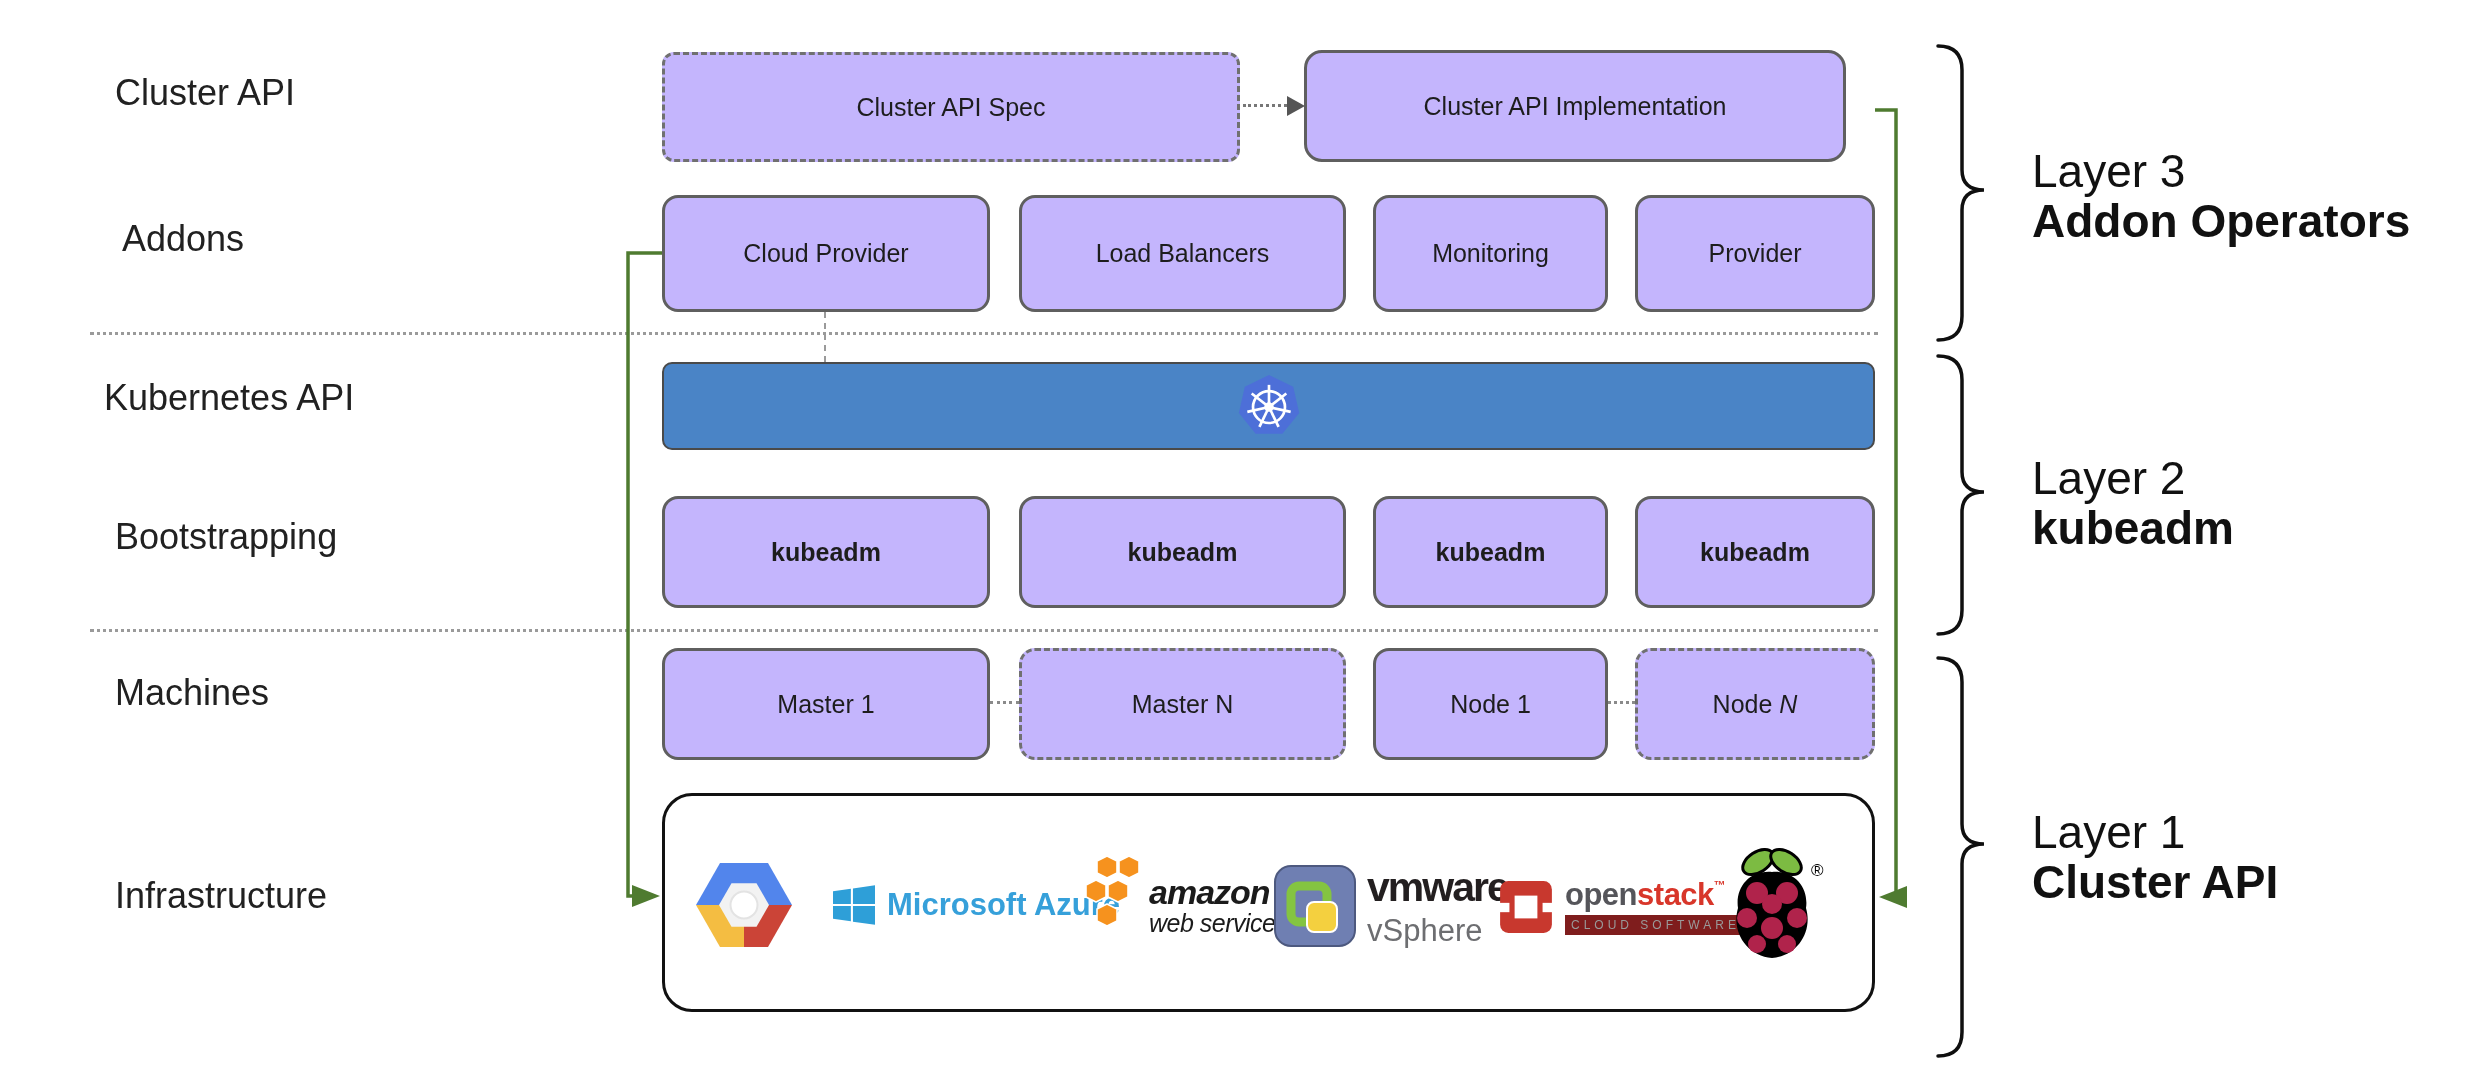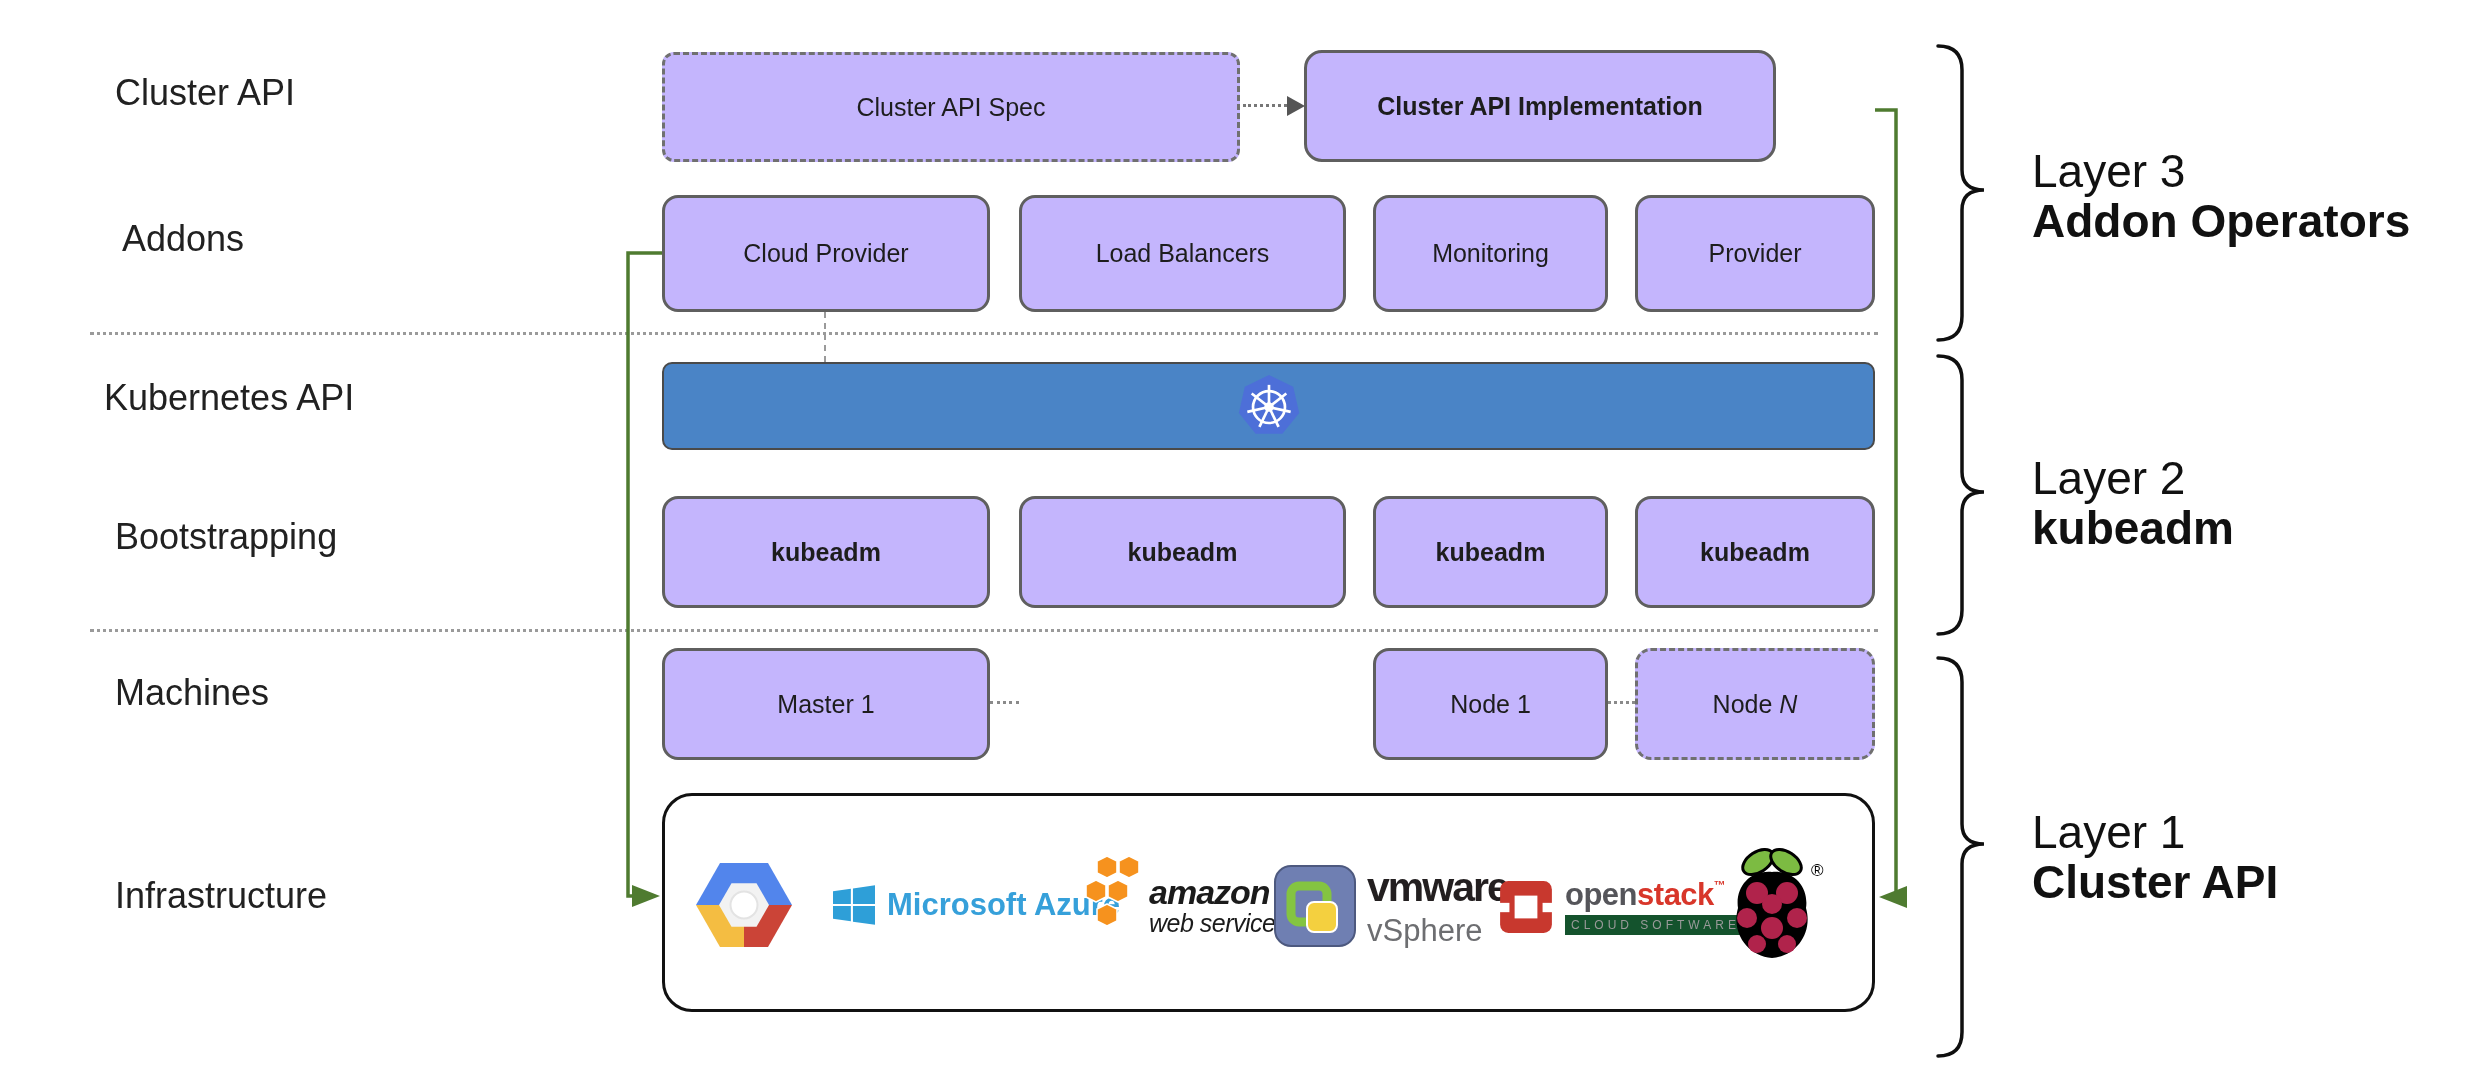--- a/index.html
+++ b/index.html
@@ -18,21 +18,21 @@
   .box.dashed{border-style:dashed;border-color:#707070;}
   .bold{font-weight:bold;}
   
   .c0{left:662px;width:328px;} .c1{left:1019px;width:327px;}
   .c2{left:1373px;width:235px;} .c3{left:1635px;width:240px;}
   .row-addons{top:195px;height:117px;}
   .row-kubeadm{top:496px;height:112px;}
   .row-machines{top:648px;height:112px;}
   
   .spec{left:662px;top:52px;width:578px;height:110px;border-radius:12px;border-style:dashed;border-color:#707070;}
-  .impl{left:1304px;top:50px;width:472px;height:112px;border-radius:18px;font-weight:bold;}
+  .impl{left:1304px;top:50px;width:542px;height:112px;border-radius:18px;}
   
   .sep{position:absolute;left:90px;width:1788px;border-top:3px dotted #9a9a9a;height:0;}
   
   .dotline{position:absolute;left:1243px;top:104px;width:44px;border-top:3px dotted #777;}
   .tri-right{position:absolute;left:1287px;top:96px;width:0;height:0;
     border-left:18px solid #555;border-top:10px solid transparent;border-bottom:10px solid transparent;}
   
   .vdash{position:absolute;left:824px;top:312px;height:50px;width:0;border-left:2px dashed #9a9a9a;}
   
   .mdot{position:absolute;top:701px;border-top:3px dotted #8a8a8a;height:0;}
@@ -53,21 +53,21 @@
   .aws-text{line-height:1;font-style:italic;}
   .aws-text .l1{font-size:34px;font-weight:bold;color:#1b1b1b;letter-spacing:-1px;}
   .aws-text .l2{font-size:25px;color:#1b1b1b;margin-top:2px;letter-spacing:-0.5px;}
   .vm-text{margin-left:10px;line-height:1;}
   .vm-text .l1{font-size:41px;font-weight:bold;color:#231f20;letter-spacing:-2px;}
   .vm-text .l2{font-size:31px;color:#6d6e71;margin-top:7px;letter-spacing:0;}
   .os-text{margin-left:10px;line-height:1;}
   .os-text .l1{font-size:31px;font-weight:bold;letter-spacing:-0.5px;white-space:nowrap;}
   .os-open{color:#55555a;} .os-stack{color:#d8362a;}
   .os-tm{font-size:12px;color:#d8362a;vertical-align:top;}
-  .os-sub{margin-top:5px;background:#14532d;color:#9a9a9a;font-size:12px;letter-spacing:4px;
+  .os-sub{margin-top:5px;background:#7f1d1d;color:#9a9a9a;font-size:12px;letter-spacing:4px;
     padding:4px 6px;text-align:center;white-space:nowrap;}
   
   .layerlabel{position:absolute;left:2032px;font-size:46px;line-height:50px;color:#111;white-space:nowrap;}
   
   .overlay{position:absolute;left:0;top:0;width:2490px;height:1076px;pointer-events:none;}
 </style>
 </head>
 <body>
 
 <div class="canvas">
@@ -131,20 +131,23 @@
     </div>
   <div class="box row-kubeadm c2">
       <span class="bold">kubeadm</span>
     </div>
   <div class="box row-kubeadm c3">
       <span class="bold">kubeadm</span>
     </div>
 
   <div class="box row-machines c0">
       <span>Master 1</span>
+    </div>
+  <div class="box dashed row-machines c1">
+      <span>Master N</span>
     </div>
   <div class="box row-machines c2">
       <span>Node 1</span>
     </div>
   <div class="box dashed row-machines c3">
     <span><span>Node </span><i>N</i></span>
   </div>
   <div class="mdot" style="left:990px;width:29px;"></div>
   <div class="mdot" style="left:1608px;width:27px;"></div>
 

